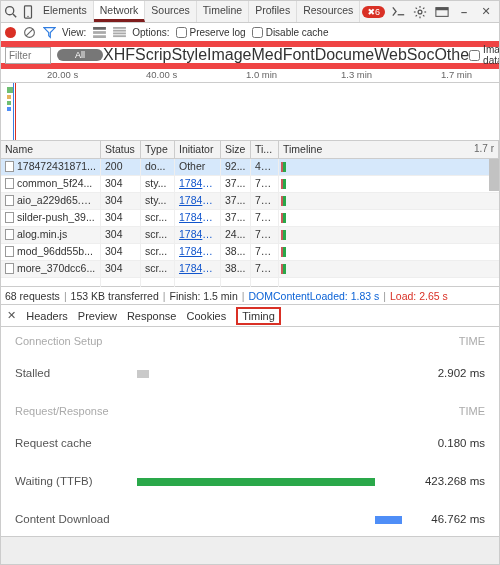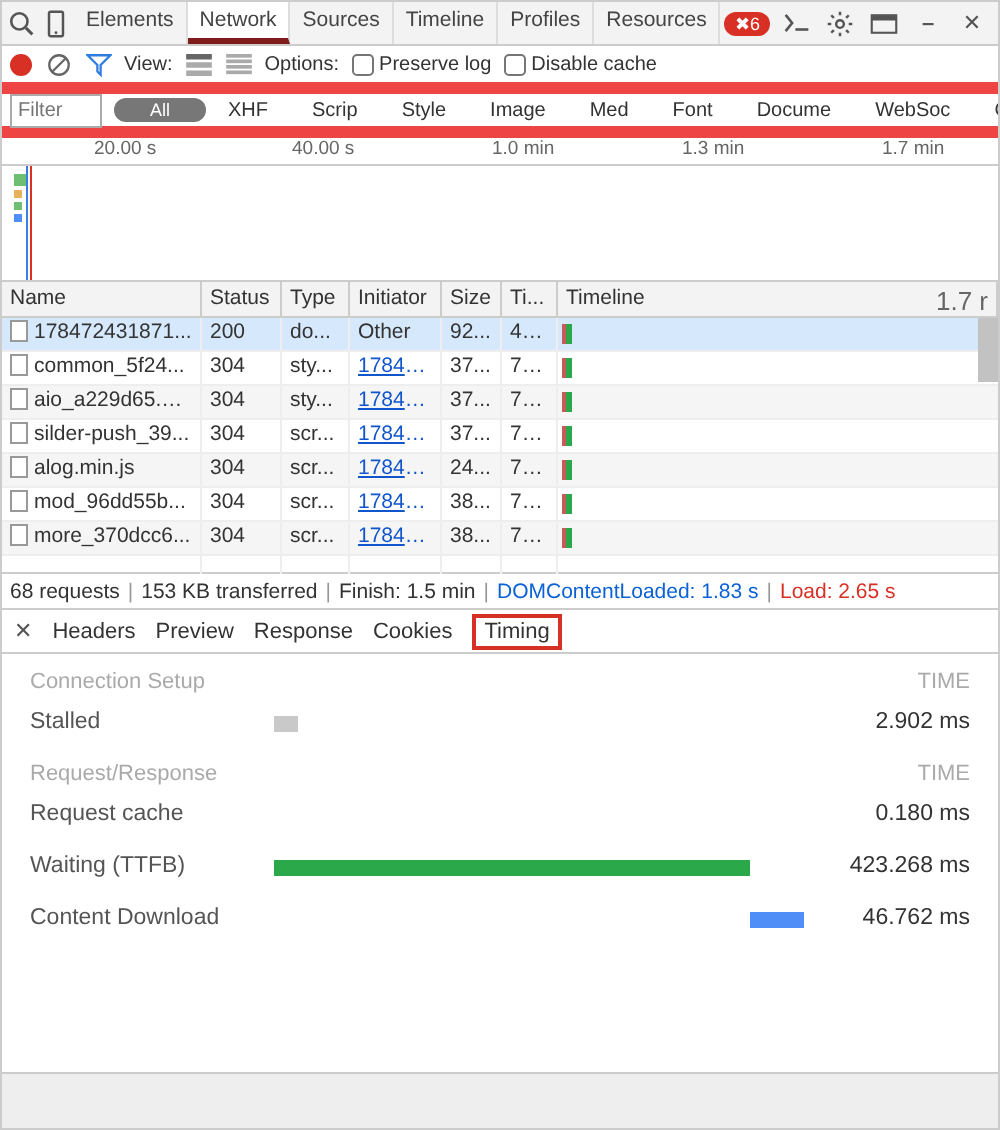--- a/index.html
+++ b/index.html
@@ -16,32 +16,32 @@
 .toolbar { display: flex; align-items: center; height: 24px; border-bottom: 6px solid #ef4444; padding: 0 4px; gap: 6px; }
 .record-dot { width: 11px; height: 11px; border-radius: 50%; background: #d93025; }
 .tb-icon { width: 14px; height: 14px; display: flex; align-items: center; justify-content: center; color: #666; }
 .filter-input { width: 46px; height: 17px; font-size: 10px; padding: 1px 3px; border: 1px solid #aaa; color: #888; }
 .pill { background: #777; color: #fff; border-radius: 8px; font-size: 9px; padding: 1px 18px; }
 .tb-text { font-size: 10px; color: #333; }
 .chk { display: flex; align-items: center; gap: 3px; font-size: 10px; color: #333; }
 .chk input { width: 11px; height: 11px; }
 
 .typebar { display: flex; align-items: center; height: 20px; border-bottom: 1px solid #ccc; padding-left: 116px; gap: 0; }
-.type { font-size: 10px; color: #333; padding: 2px 11px; cursor: default; text-align: center; }
+.type { font-size: 16px; color: #333; padding: 2px 0; cursor: default; text-align: center; }
 .hide-data { margin-left: auto; margin-right: 6px; }
 
 .timeline-ruler { height: 14px; border-bottom: 1px solid #ccc; display: flex; position: relative; font-size: 9.5px; color: #666; }
 .timeline-ruler span { position: absolute; }
 .waterfall-mini { height: 58px; border-bottom: 1px solid #ccc; position: relative; background: #fff; }
 .wm-line { position: absolute; top: 0; bottom: 0; width: 1px; }
 .wm-bars { position: absolute; left: 6px; top: 4px; bottom: 4px; width: 10px; }
 
 .grid-header { display: flex; height: 18px; border-bottom: 1px solid #ccc; background: #f3f3f3; font-size: 10.5px; color: #333; }
 .gh { border-right: 1px solid #ccc; padding: 2px 4px; overflow: hidden; white-space: nowrap; }
-.gh .rt { float: right; color: #666; font-size: 13px; text-align: center; }
+.gh .rt { float: right; color: #666; font-size: 10px; text-align: center; }
 .col-name { width: 100px; }
 .col-status { width: 40px; }
 .col-type { width: 34px; }
 .col-init { width: 46px; }
 .col-size { width: 30px; }
 .col-time { width: 28px; }
 .col-tl { flex: 1; position: relative; }
 
 .grid-body { position: relative; }
 .grid-body .scroll-thumb { position: absolute; right: 0; top: 0; width: 10px; height: 32px; background: #c2c2c2; }
@@ -60,21 +60,21 @@
 
 .summary { height: 18px; border-bottom: 1px solid #ccc; display: flex; align-items: center; font-size: 10.5px; color: #333; padding: 0 4px; gap: 4px; }
 .summary .sep { color: #999; }
 .summary .dcl { color: #0b62d6; }
 .summary .load { color: #d93025; }
 
 .detail-tabs { height: 22px; border-bottom: 1px solid #ccc; display: flex; align-items: center; gap: 10px; padding-left: 6px; font-size: 11px; }
 .detail-tabs .dt { color: #333; cursor: default; }
 .dt-active-box { border: 2px solid #d93025; padding: 1px 4px; }
 
-.timing-panel { padding: 8px 14px 12px; display: flex; flex-direction: column; gap: 8px; font-size: 11.5px; }
+.timing-panel { padding: 8px 14px 12px; display: flex; flex-direction: column; gap: 20px; font-size: 11.5px; }
 .tp-head { display: flex; justify-content: space-between; color: #aaa; font-size: 11px; }
 .tp-row { display: flex; align-items: flex-start; height: 18px; }
 .tp-label { width: 122px; color: #555; }
 .tp-bar-wrap { flex: 1; height: 14px; position: relative; }
 .tp-val { width: 78px; text-align: right; color: #333; }
 .bar-stalled { position: absolute; left: 0; top: 3px; height: 8px; width: 12px; background: #c9c9c9; }
 .bar-wait { position: absolute; left: 0; top: 3px; height: 8px; background: #2aa84a; }
 .bar-cd { position: absolute; top: 3px; height: 8px; background: #4f8ef7; }
 .tp-explain { color: #15c; display: flex; justify-content: space-between; margin-top: 6px; }
 .tp-explain .total { color: #000; font-weight: 600; }

